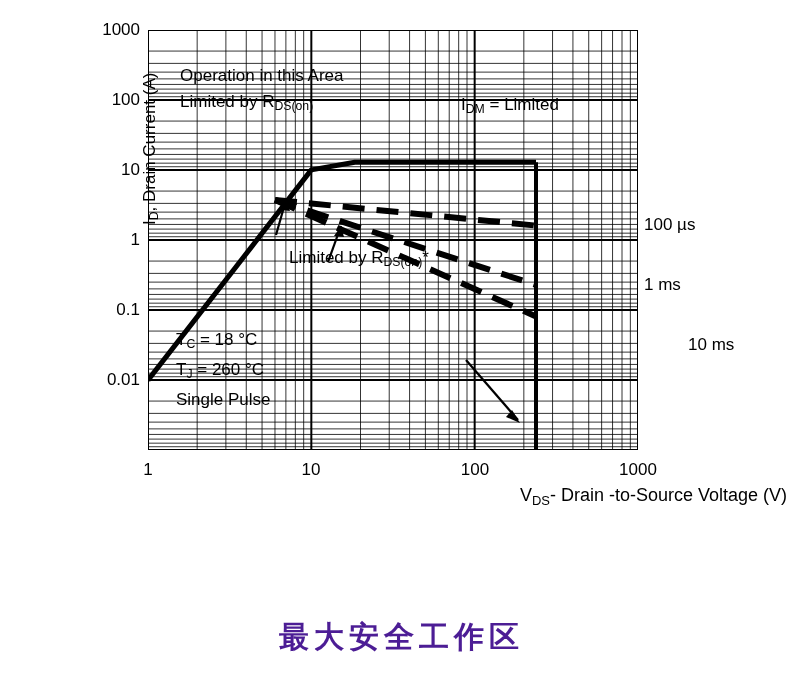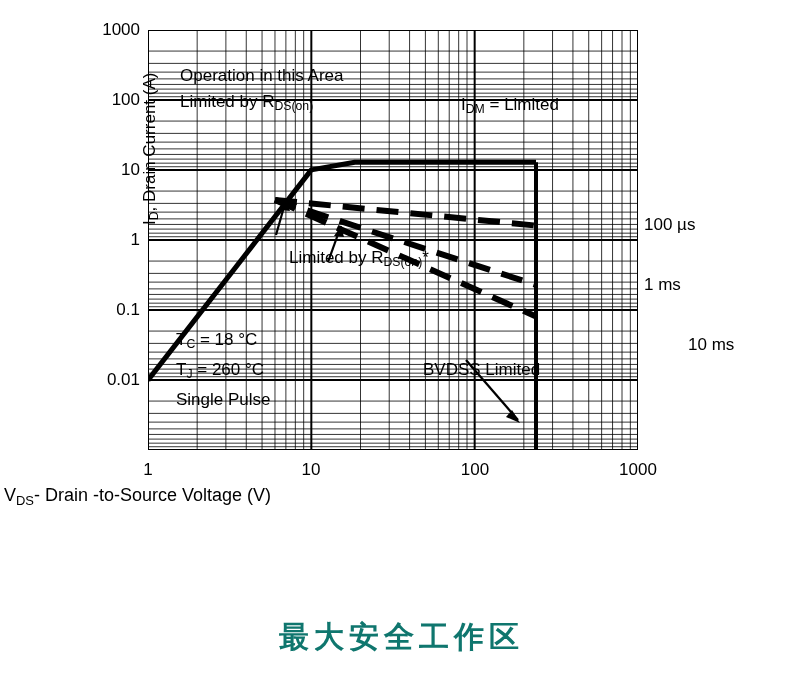--- a/index.html
+++ b/index.html
@@ -73,29 +73,29 @@
     letter-spacing: 0.2px;
   }
   .caption-cn {
     position: absolute;
     width: 803px;
     top: 617px;
     left: 0;
     text-align: center;
     font-size: 30px;
     font-weight: bold;
-    color: #0f766e;
+    color: #4c1d95;
     letter-spacing: 5px;
   }
   .xaxis-title {
     position: absolute;
     width: 775px;
     top: 485px;
-    left: 4px;
-    text-align: left;
+    left: 12px;
+    text-align: right;
     font-size: 18px;
   }
   .footnote {
     position: absolute;
     width: 803px;
     top: 511px;
     left: 0;
     text-align: center;
     font-size: 18px;
   }
@@ -229,23 +229,20 @@
     </div>
     <div class="annot" style="left:32px; top:62px;">
       <span>Limited by R</span><sub>DS(on)</sub>
     </div>
     <div class="annot" style="left:313px; top:65px;text-align:right;">
       <span>I</span><sub>DM</sub><span> = Limited</span>
     </div>
     <div class="annot" style="left:125px; top:218px;margin-left:16px;">
       <span>Limited by R</span><sub>DS(on)</sub><span>*</span>
     </div>
-    <div class="annot" style="left:275px; top:330px;">
-      <span>BVDSS Limited</span>
-    </div>
     <div class="annot" style="left:28px; top:300px;">
       <span>T</span><sub>C</sub><span> = 18 °C</span>
     </div>
     <div class="annot" style="left:28px; top:330px;">
       <span>T</span><sub>J</sub><span> = 260 °C</span>
     </div>
     <div class="annot" style="left:28px; top:360px;">
       <span>Single Pulse</span>
     </div>
 

